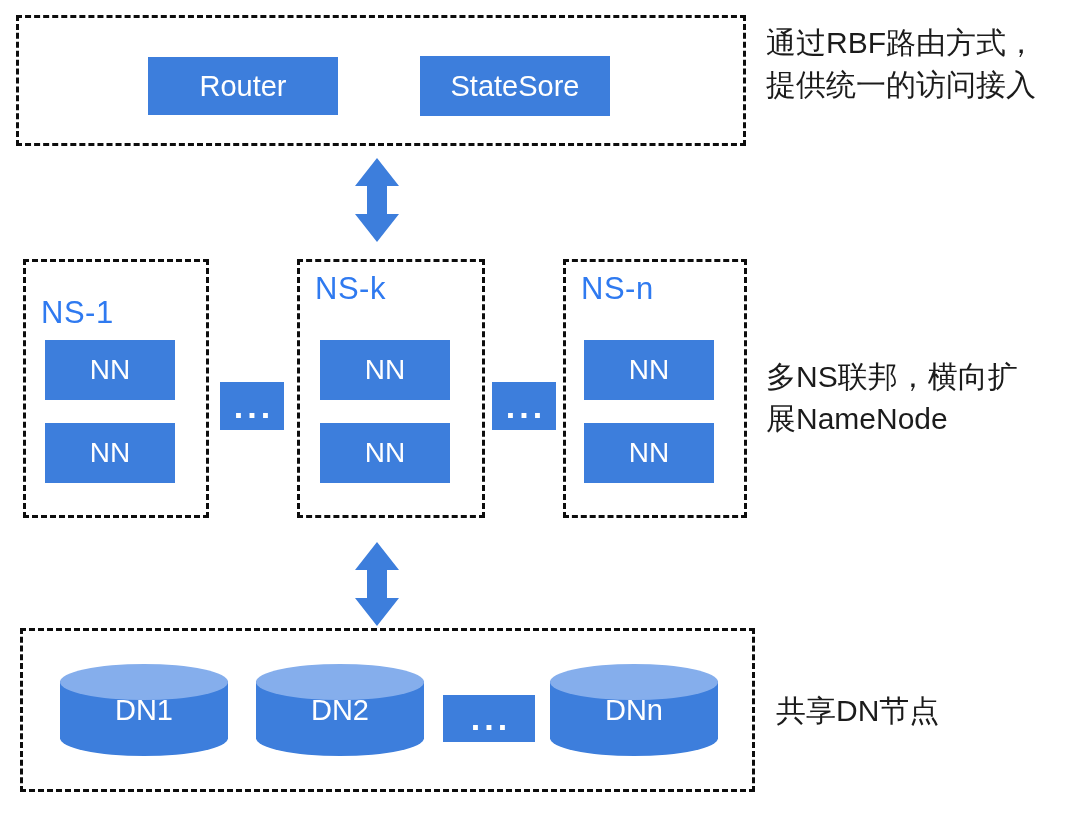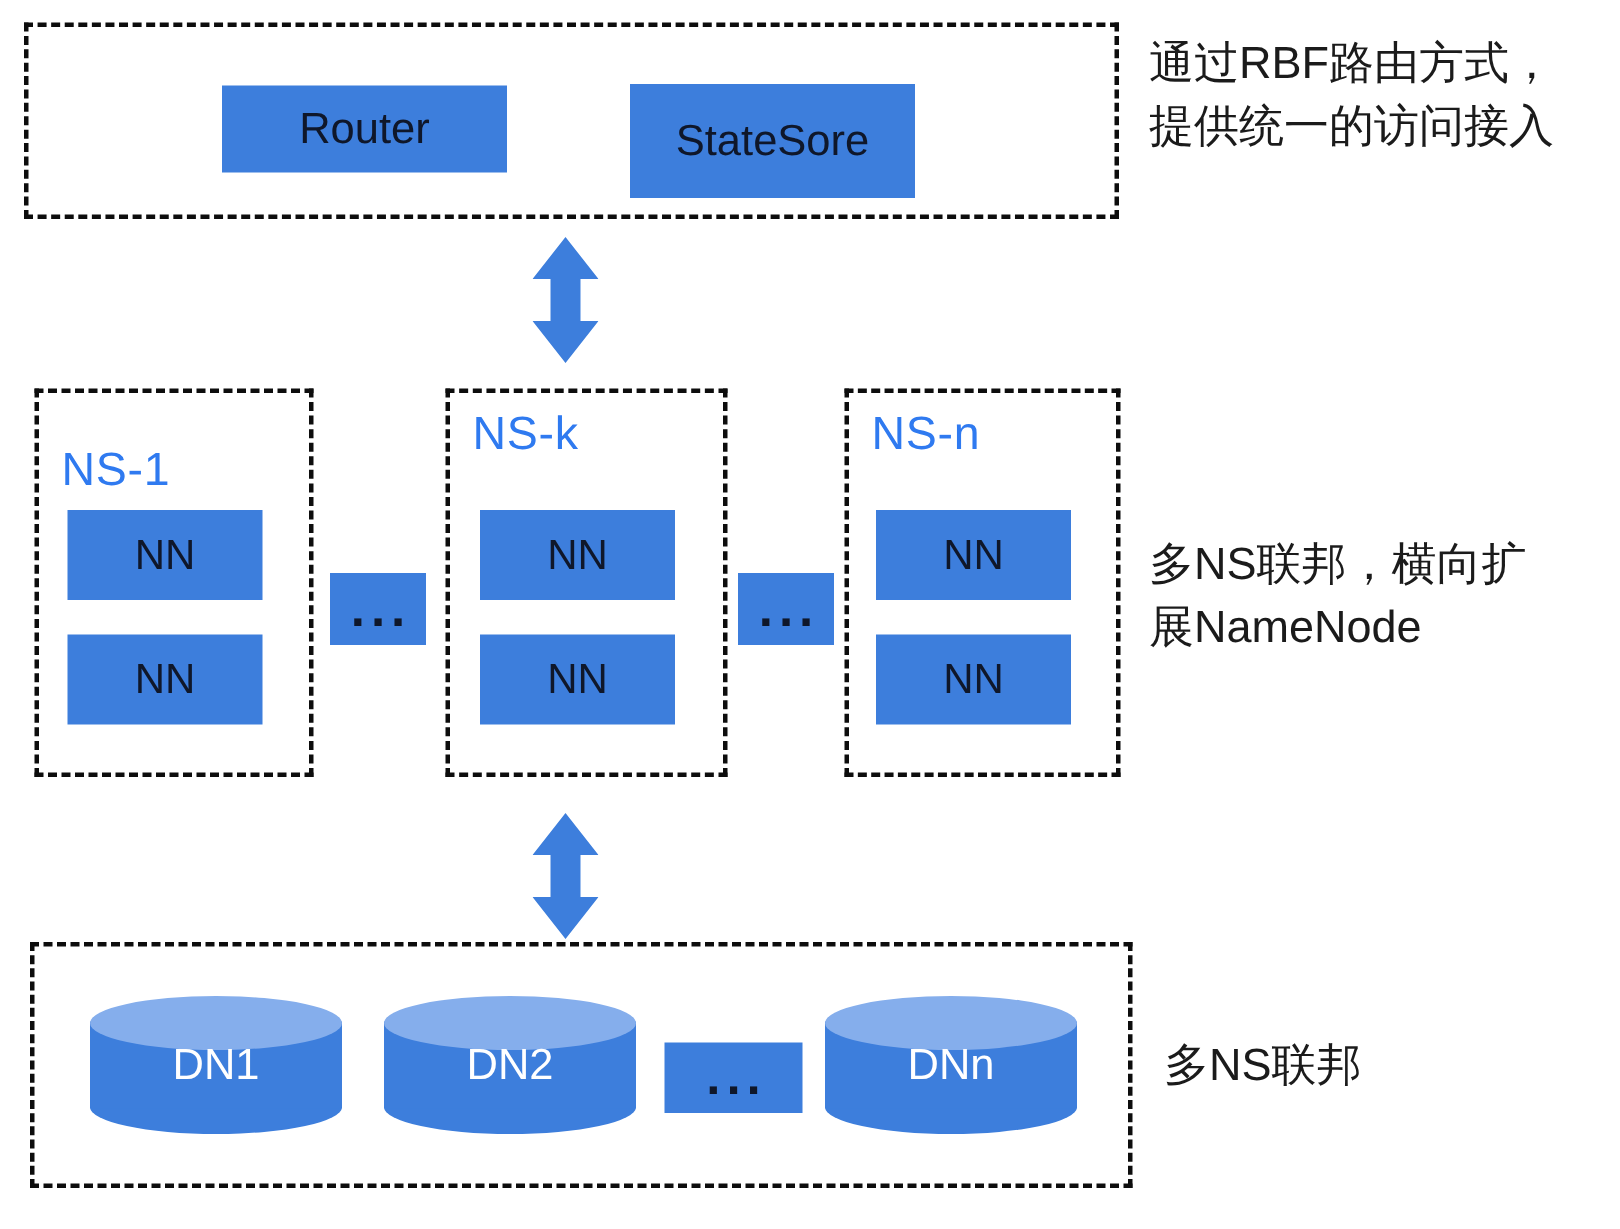--- a/index.html
+++ b/index.html
@@ -27,28 +27,28 @@
   .frame-ns     { top: 259px;  height: 259px; }
   .frame-ns-1   { left: 23px;  width: 186px; }
   .frame-ns-k   { left: 297px; width: 188px; }
   .frame-ns-n   { left: 563px; width: 184px; }
   .frame-bottom { left: 20px;  top: 628px; width: 735px; height: 164px; }
 
   
   .bluebox {
     position: absolute;
     background: var(--primary, #3d7edc);
-    color: #0f172a;
+    color: #ffffff;
     display: flex;
     align-items: center;
     justify-content: center;
     font-size: 29px;
   }
   .box-router    { left: 148px; top: 57px; width: 190px; height: 58px; }
-  .box-statesore { left: 420px; top: 56px; width: 190px; height: 76px; }
+  .box-statesore { left: 420px; top: 56px; width: 190px; height: 60px; }
 
   .nn-box { width: 130px; height: 60px; font-size: 28px; }
   .nn-ns1 { left: 45px;  }
   .nn-nsk { left: 320px; }
   .nn-nsn { left: 584px; }
   .nn-row1 { top: 340px; }
   .nn-row2 { top: 423px; }
 
   
   .ns-label {
@@ -211,17 +211,17 @@
     <div class="bluebox dots dots-bottom">...</div>
 
     <div class="cyl cyl-dnn">
       <div class="cyl-bottom"></div>
       <div class="cyl-body"></div>
       <div class="cyl-top"></div>
       <div class="cyl-label">DNn</div>
     </div>
 
     <div class="annotation annot-3">
-      <div>多NS联邦</div>
+      <div>共享DN节点</div>
     </div>
   </section>
 
 </div>
 
 </body></html>

